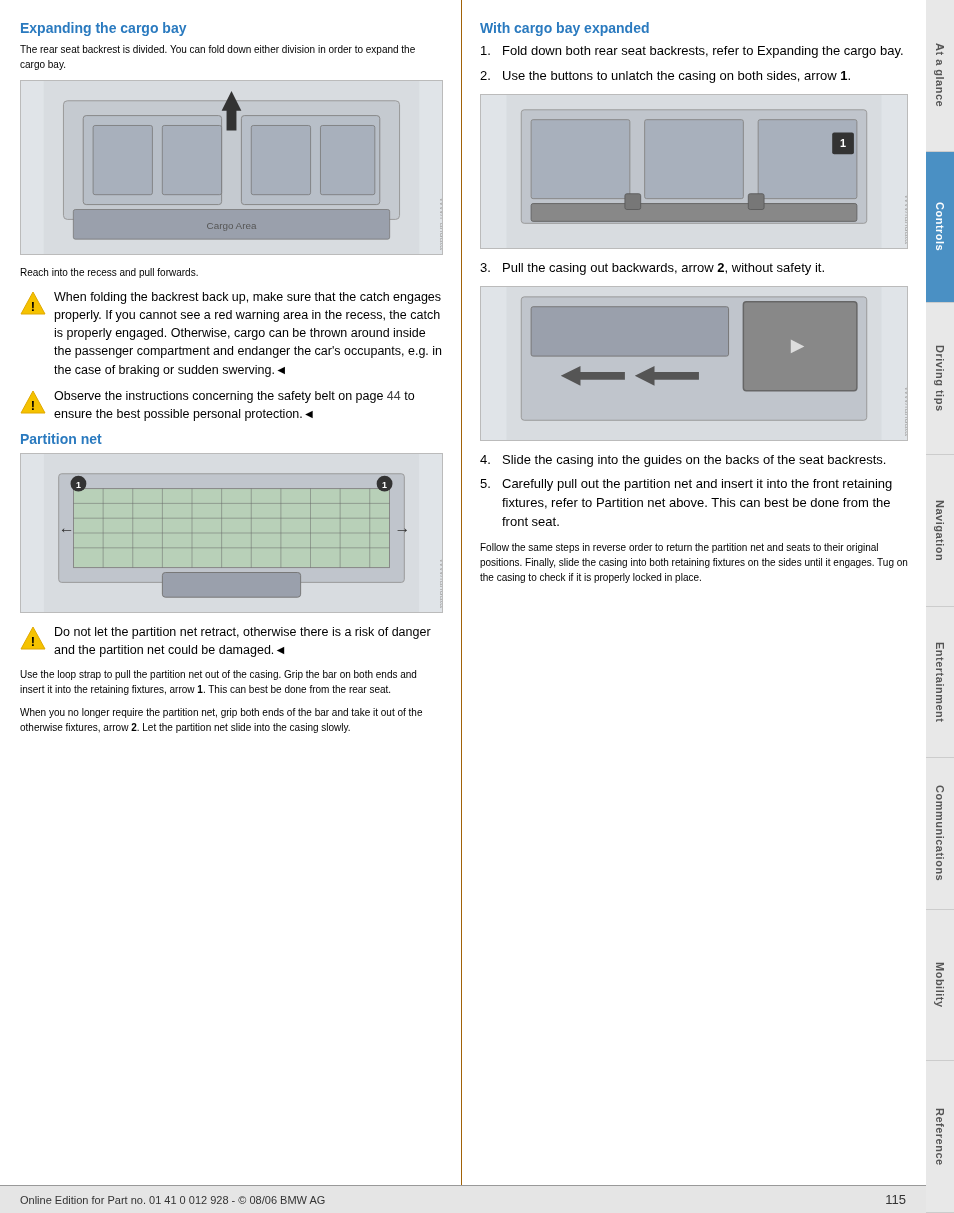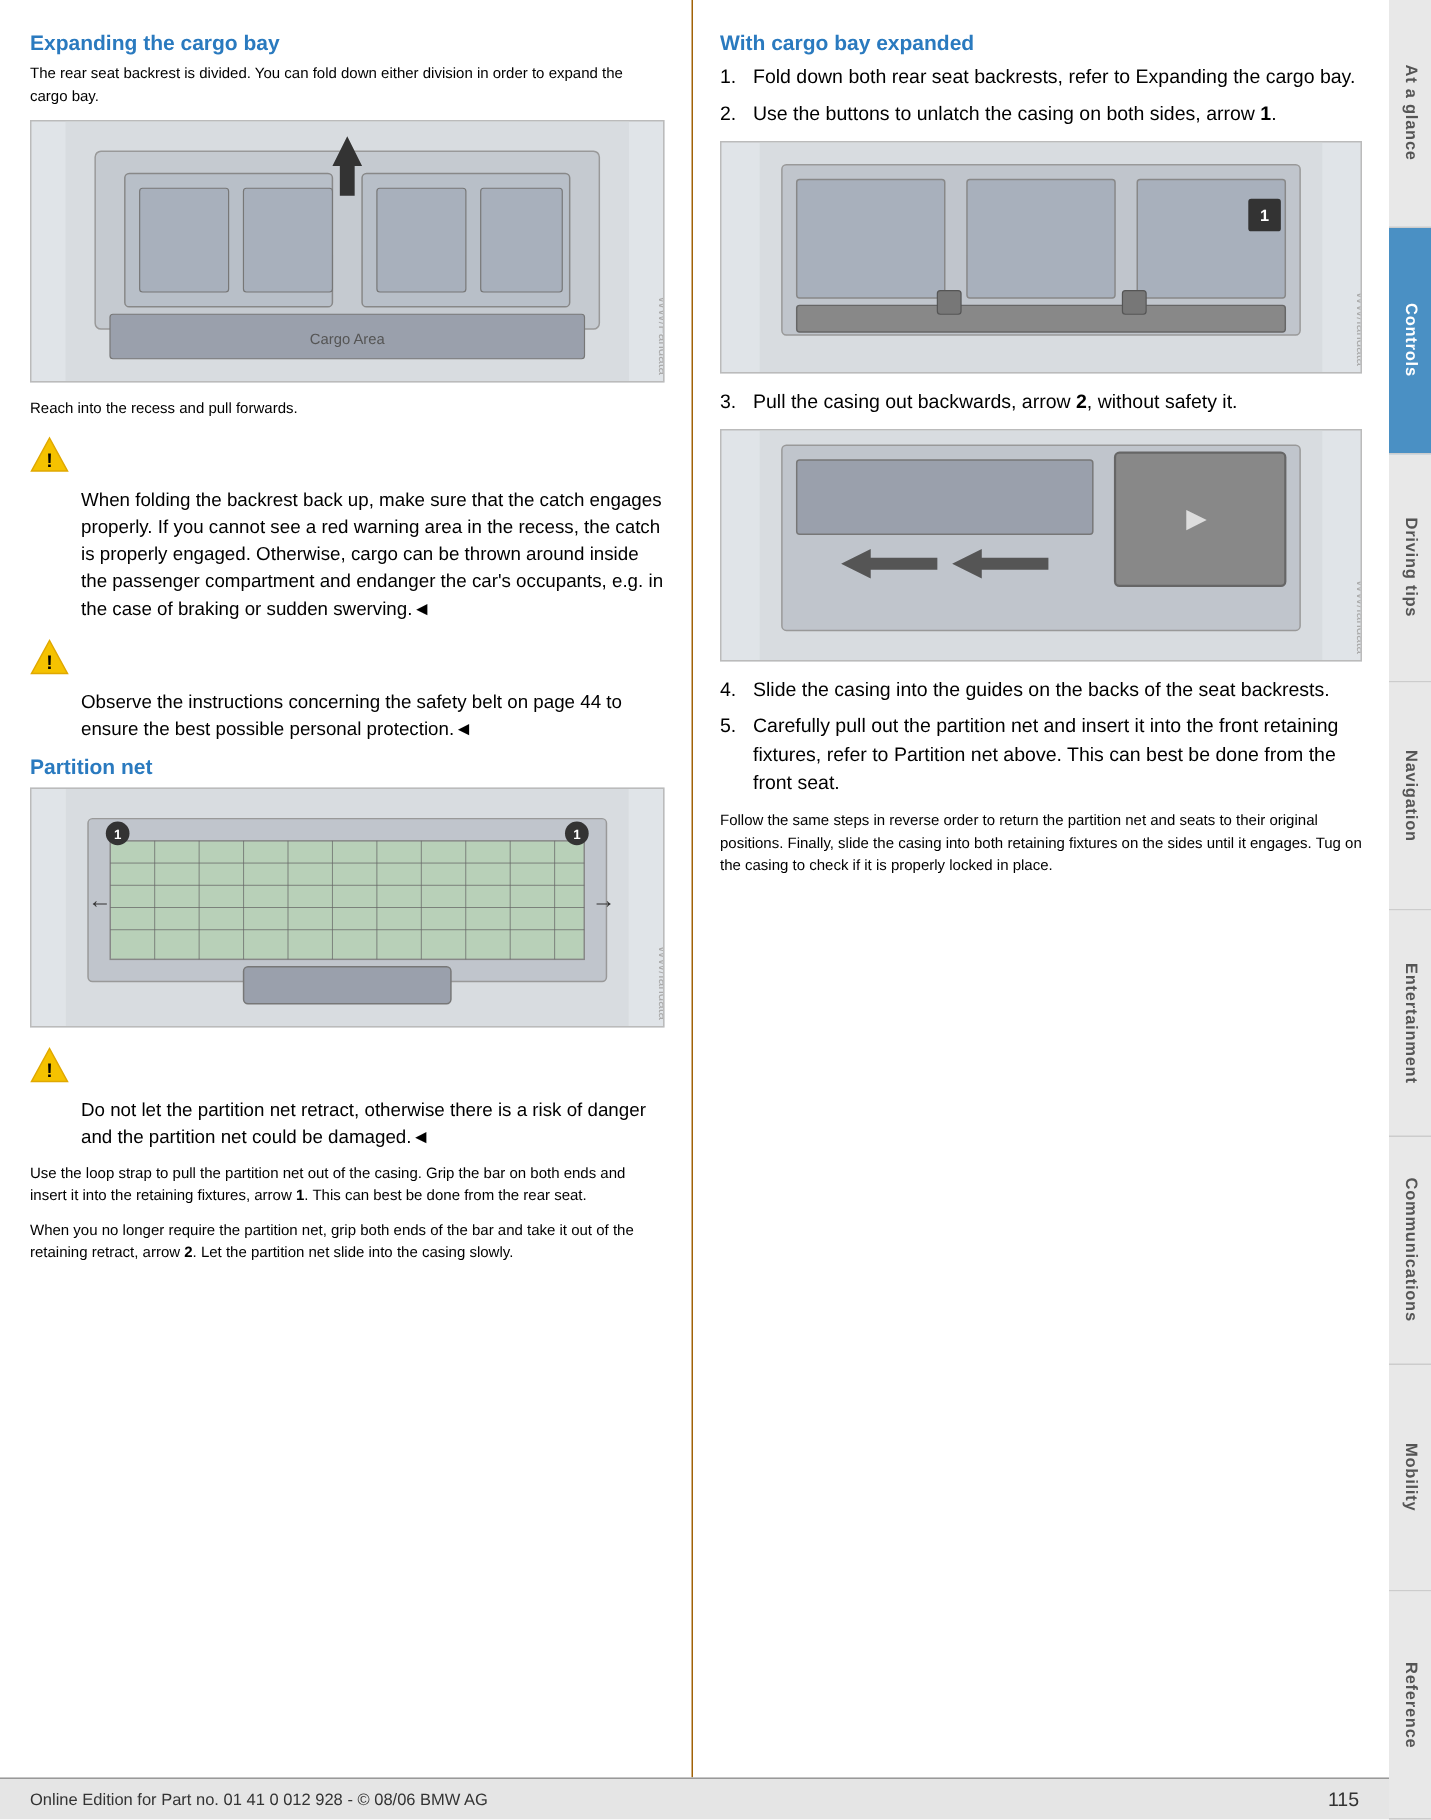--- a/index.html
+++ b/index.html
@@ -116,21 +116,20 @@
       width: 26px;
       height: 26px;
       min-width: 26px;
       margin-right: 8px;
       margin-top: 2px;
     }
 
     .warning-text {
       font-size: 12.5px;
       line-height: 1.45;
-      margin-top: 36px;
     }
 
     
     .num-list {
       margin-bottom: 8px;
       padding-left: 0;
     }
 
     .num-list li {
       display: flex;
@@ -157,21 +156,21 @@
       background: #e5e5e5;
     }
 
     .page-number {
       font-size: 13px;
       font-weight: normal;
     }
 
     
     .link-text {
-      color: #000000;
+      color: #404040;
       text-decoration: none;
     }
 
     
     .img-watermark {
       position: absolute;
       right: 4px;
       bottom: 4px;
       font-size: 9px;
       color: #aaa;
@@ -288,21 +287,21 @@
             <text x="13" y="21" text-anchor="middle" font-size="13" font-weight="bold" fill="#000">!</text>
           </svg>
           <p class="warning-text">Do not let the partition net retract, otherwise there is a risk of danger and the partition net could be damaged.◄</p>
         </div>
 
         <p class="body-text">
           <span>Use the loop strap to pull the partition net out of the casing. Grip the bar on both ends and insert it into the retaining fixtures, arrow </span><span class="inline-bold">1</span><span>. This can best be done from the rear seat.</span>
         </p>
 
         <p class="body-text">
-          <span>When you no longer require the partition net, grip both ends of the bar and take it out of the retaining retract, arrow </span><span class="inline-bold">2</span><span>. Let the partition net slide into the casing slowly.</span>
+          <span>When you no longer require the partition net, grip both ends of the bar and take it out of the otherwise fixtures, arrow </span><span class="inline-bold">2</span><span>. Let the partition net slide into the casing slowly.</span>
         </p>
       </div>
 
     </div>
 
     <div class="right-col">
 
       <div>
         <h2 class="section-heading">With cargo bay expanded</h2>
 

